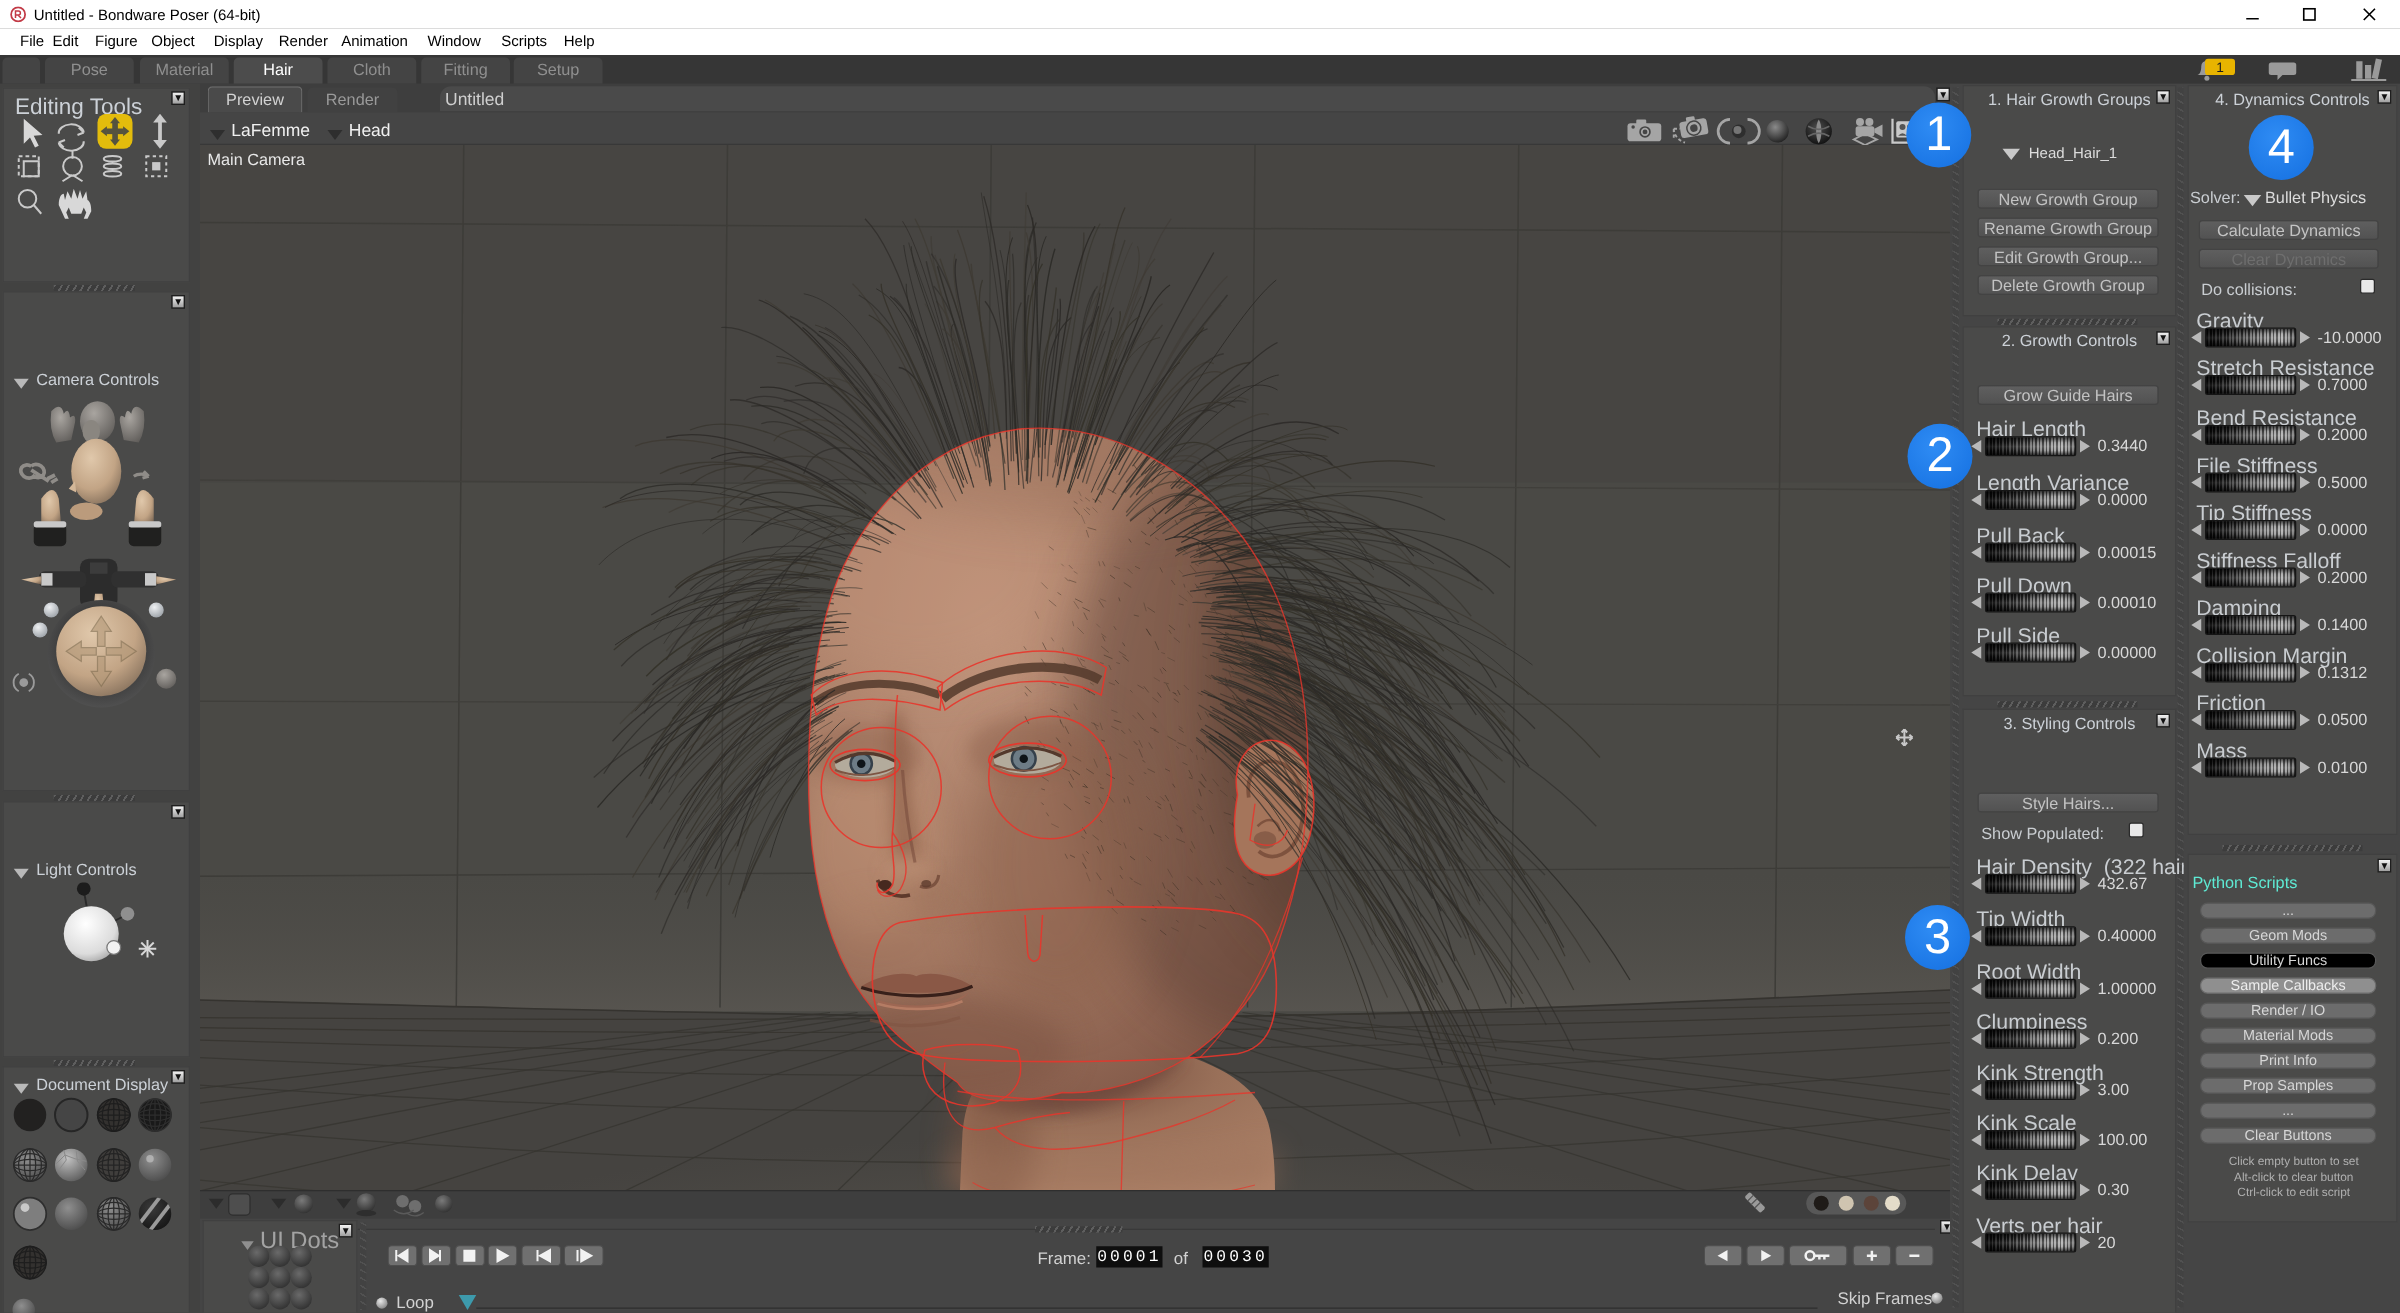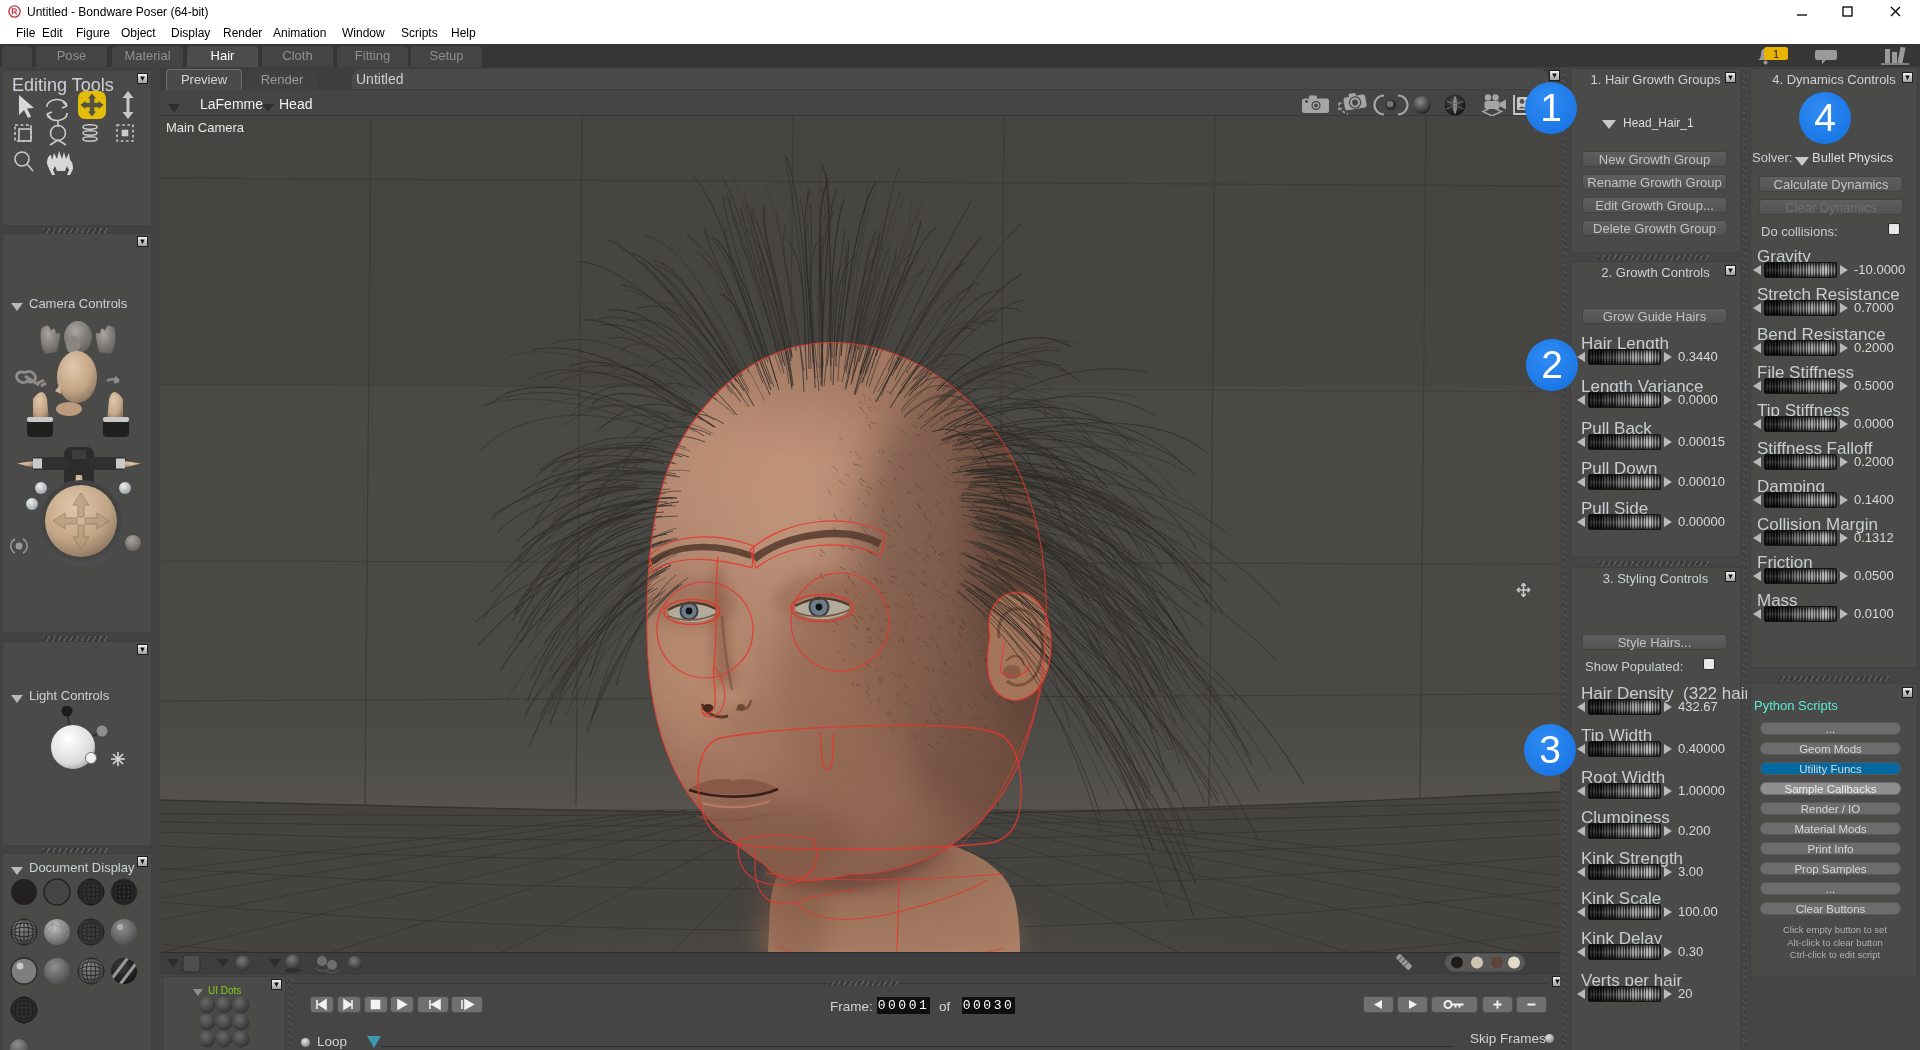--- a/index.html
+++ b/index.html
@@ -306,21 +306,21 @@
       <circle cx="16" cy="194" r="9" fill="url(#s_mid)"></circle>
     </svg>
   </div>
 <div class="abs" style="left:160px;top:67px;width:1400px;height:23px;background:#3e3e3e"></div>
 <div class="abs" style="left:352px;top:69px;width:1196px;height:20px;background:#4a4a4a;border-radius:9px 9px 0 0"></div>
 <div class="abs" style="left:166px;top:69px;width:76px;height:21px;background:#4a4a4a;border:1px solid #6e6e6e;border-bottom:none;border-radius:4px 4px 0 0;color:#d2d2d2;font-size:13px;text-align:center;line-height:20px">Preview</div>
 <div class="abs" style="left:246px;top:70px;width:72px;height:20px;background:#414141;border-radius:4px 4px 0 0;color:#9a9a9a;font-size:13px;text-align:center;line-height:20px">Render</div>
 <div class="abs" style="left:356px;top:71px;color:#cfcfcf;font-size:14px">Untitled</div>
 <div class="dd" style="left:1549px;top:70px">▼</div>
 <div class="abs" style="left:160px;top:90px;width:1400px;height:26px;background:#454545;border-bottom:1px solid #383838"></div>
-<div class="abs" style="left:168px;top:96px"><span class="arrow-d" style="border-top-color:#2e2e2e"></span><span style="color:#f0f0f0;font-size:14px;margin-left:20px;vertical-align:3px">LaFemme</span></div>
+<div class="abs" style="left:168px;top:96px"><span class="arrow-d" style="border-top-color:#2e2e2e"></span><span style="color:#f0f0f0;font-size:14px;margin-left:5px;vertical-align:3px">LaFemme</span></div>
 <div class="abs" style="left:262px;top:96px"><span class="arrow-d" style="border-top-color:#2e2e2e"></span><span style="color:#f0f0f0;font-size:14px;margin-left:5px;vertical-align:3px">Head</span></div>
 <svg class="abs" style="left:1300px;top:92px" width="235" height="24" viewBox="0 0 235 24">
 <defs>
       <radialGradient id="tb1" cx="40%" cy="32%" r="75%">
         <stop offset="0%" stop-color="#8a8a8a"></stop>
         <stop offset="100%" stop-color="#1c1c1c"></stop>
       </radialGradient>
 <radialGradient id="tb2" cx="45%" cy="38%" r="70%">
         <stop offset="0%" stop-color="#4e4e4e"></stop>
         <stop offset="100%" stop-color="#0c0c0c"></stop>
@@ -1513,21 +1513,21 @@
 <circle cx="82" cy="10.5" r="6" fill="#cfc4b0"></circle>
 <circle cx="102" cy="10.5" r="6" fill="#5c443a"></circle>
 <circle cx="119" cy="10.5" r="6" fill="#e4dcc9"></circle>
 </svg>
 <div class="abs" style="left:160px;top:975px;width:1405px;height:75px;background:#454545"></div>
 <div class="abs" style="left:168px;top:983px;width:1380px;height:1px;background:#393939"></div>
 <div class="hatchh" style="left:828px;top:981px;width:70px;height:5px"></div>
 <div class="dd" style="left:1552px;top:976px">▼</div>
 <div class="panel" style="left:162px;top:976px;width:124px;height:74px;border-bottom:none">
     <div class="dd" style="right:3px;top:2px">▼</div>
-    <div class="abs" style="left:30px;top:5px"><span class="arrow-d" style="border-top-color:#8f8f8f;border-left-width:5px;border-right-width:5px;border-top-width:7px"></span><span style="color:#84cc16;font-size:10px;margin-left:5px;vertical-align:2px">UI Dots</span></div>
+    <div class="abs" style="left:30px;top:5px"><span class="arrow-d" style="border-top-color:#8f8f8f;border-left-width:5px;border-right-width:5px;border-top-width:7px"></span><span style="color:#a3a3a3;font-size:19px;margin-left:5px;vertical-align:2px">UI Dots</span></div>
     <svg class="abs" style="left:0;top:0" width="124" height="74" viewBox="0 0 124 74">
       <defs>
         <radialGradient id="uid" cx="40%" cy="32%" r="78%">
           <stop offset="0%" stop-color="#6a6a6a"></stop>
           <stop offset="100%" stop-color="#2c2c2c"></stop>
         </radialGradient>
       </defs>
       <circle cx="44" cy="28" r="8.5" fill="url(#uid)"></circle>
       <circle cx="61" cy="28" r="8.5" fill="url(#uid)"></circle>
       <circle cx="78" cy="28" r="8.5" fill="url(#uid)"></circle>
@@ -1799,21 +1799,21 @@
     <div class="bar"></div>
     <div class="ra"></div>
   </div>
 <div class="val" style="left:1854px;top:606px">0.0100</div>
 <div class="hatchh" style="left:1778px;top:676px;width:112px"></div>
 <div class="panel" style="left:1750px;top:683px;width:168px;height:295px">
     <div class="abs" style="left:3px;top:14px;color:#5eead4;font-size:13px">Python Scripts</div>
     <div class="dd" style="right:4px;top:3px">▼</div>
     <div class="btn" style="left:9px;top:38px;width:141px;height:13px;line-height:12px;font-size:11.5px;border-radius:6px;background:#6c6c6c;border-color:#585858;color:#d6d6d6;">...</div>
     <div class="btn" style="left:9px;top:58px;width:141px;height:13px;line-height:12px;font-size:11.5px;border-radius:6px;background:#6c6c6c;border-color:#585858;color:#d6d6d6;">Geom Mods</div>
-    <div class="btn" style="left:9px;top:78px;width:141px;height:13px;line-height:12px;font-size:11.5px;border-radius:6px;background:#0369a1;border-color:#585858;color:#d6d6d6;">Utility Funcs</div>
+    <div class="btn" style="left:9px;top:78px;width:141px;height:13px;line-height:12px;font-size:11.5px;border-radius:6px;background:#000000;border-color:#585858;color:#d6d6d6;">Utility Funcs</div>
     <div class="btn" style="left:9px;top:98px;width:141px;height:13px;line-height:12px;font-size:11.5px;border-radius:6px;background:#8f8f8f;color:#ededed;border-color:#6e6e6e;">Sample Callbacks</div>
     <div class="btn" style="left:9px;top:118px;width:141px;height:13px;line-height:12px;font-size:11.5px;border-radius:6px;background:#6c6c6c;border-color:#585858;color:#d6d6d6;">Render / IO</div>
     <div class="btn" style="left:9px;top:138px;width:141px;height:13px;line-height:12px;font-size:11.5px;border-radius:6px;background:#6c6c6c;border-color:#585858;color:#d6d6d6;">Material Mods</div>
     <div class="btn" style="left:9px;top:158px;width:141px;height:13px;line-height:12px;font-size:11.5px;border-radius:6px;background:#6c6c6c;border-color:#585858;color:#d6d6d6;">Print Info</div>
     <div class="btn" style="left:9px;top:178px;width:141px;height:13px;line-height:12px;font-size:11.5px;border-radius:6px;background:#6c6c6c;border-color:#585858;color:#d6d6d6;">Prop Samples</div>
     <div class="btn" style="left:9px;top:198px;width:141px;height:13px;line-height:12px;font-size:11.5px;border-radius:6px;background:#6c6c6c;border-color:#585858;color:#d6d6d6;">...</div>
     <div class="btn" style="left:9px;top:218px;width:141px;height:13px;line-height:12px;font-size:11.5px;border-radius:6px;background:#6c6c6c;border-color:#585858;color:#d6d6d6;">Clear Buttons</div>
     <div class="abs" style="left:0;top:240px;width:168px;text-align:center;color:#b0b0b0;font-size:9.5px;line-height:12.5px">Click empty button to set<br>Alt-click to clear button<br>Ctrl-click to edit script</div>
   </div>
 <div class="circ" style="left:1525px;top:82px">1</div>

